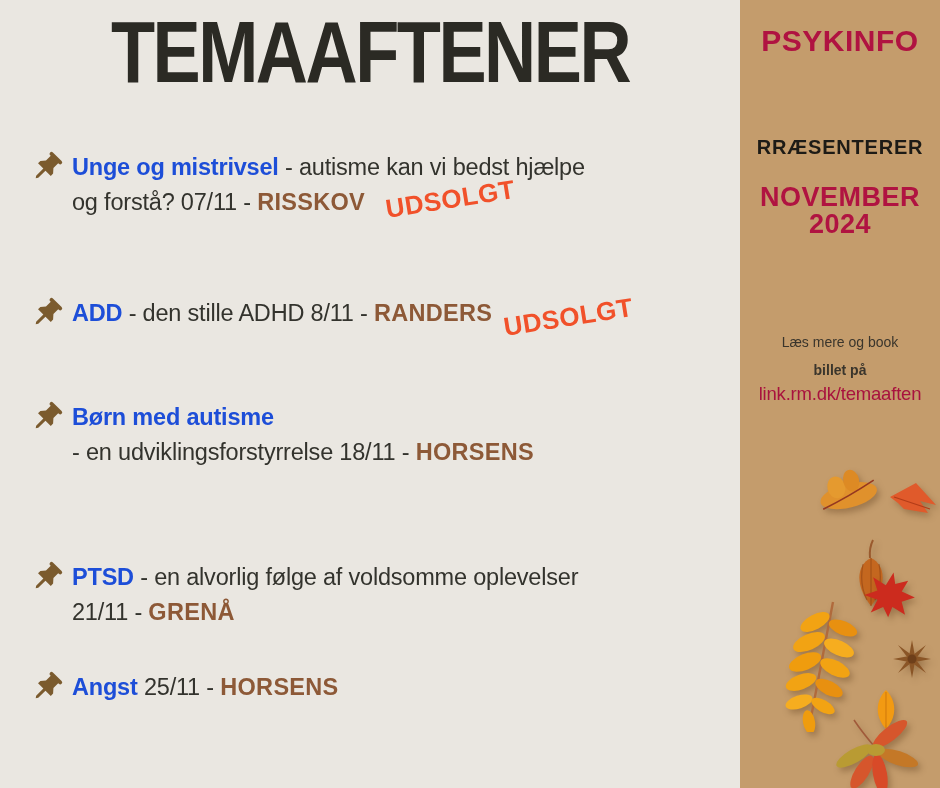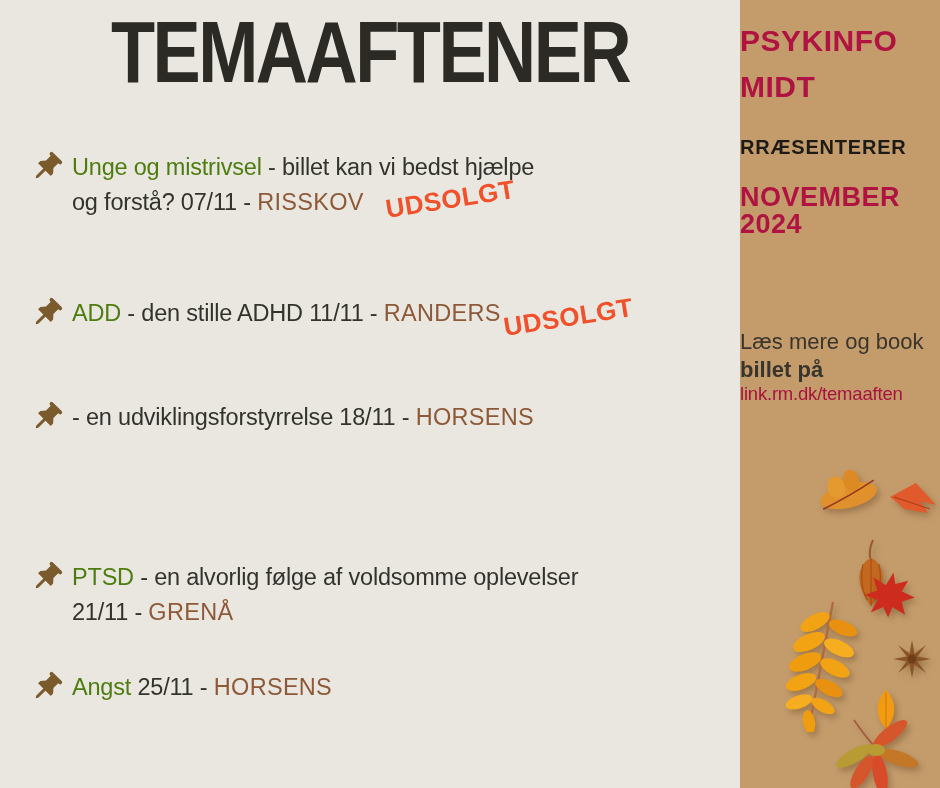--- a/index.html
+++ b/index.html
@@ -8,71 +8,72 @@
 
   
   .main { position:absolute; left:0; top:0; width:834px; height:788px; background:#eae7e1; }
   .title { position:absolute; top:0; left:0; width:740px; text-align:center;
            font-size:88px; font-weight:bold; color:#2b2a24; letter-spacing:-3px;
            transform:scaleX(.82); transform-origin:50% 0; white-space:nowrap; line-height:104px; }
 
   .event { position:absolute; left:28px; width:690px; }
   .event .pin { position:absolute; left:0; top:0; width:36px; height:36px; }
   .event .lines { margin-left:44px; font-size:23.5px; line-height:35px; color:#33332d; letter-spacing:-0.2px; }
-  .event .b   { font-weight:normal; color:#4d7c0f; }
-  .event .loc { font-weight:normal; color:#8d5937; letter-spacing:0.3px; }
+  .event .b   { font-weight:bold; color:#1d4ed8; }
+  .event .loc { font-weight:bold; color:#8d5937; letter-spacing:0.3px; }
 
   .soldout { position:absolute; font-size:26px; font-weight:bold; color:#f1512a;
              letter-spacing:0.5px; transform:rotate(-9deg); white-space:nowrap; }
 
   
   .sidebar { position:absolute; left:740px; top:0; width:200px; height:788px; background:#c49c6c; }
-  .sb { position:absolute; left:0; width:200px; text-align:left; }
+  .sb { position:absolute; left:0; width:200px; text-align:center; }
   .brand   { color:#b01341; font-weight:bold; font-size:30px; letter-spacing:0.5px; }
   .presents{ color:#1d1b16; font-weight:bold; font-size:20px; letter-spacing:0.8px; }
   .month   { color:#b01341; font-weight:bold; font-size:27px; letter-spacing:0.5px; }
-  .cta     { color:#3a352c; font-size:22px; line-height:28px; }
+  .cta     { color:#3a352c; font-size:14px; line-height:28px; }
   .link    { color:#a8123e; font-size:18.5px; letter-spacing:-0.2px; cursor:pointer; }
 
   .leaf { position:absolute; filter:drop-shadow(3px 4px 3px rgba(60,30,0,.28)); }
 </style>
 </head>
 <body>
 
 <div class="poster">
 
   <div class="main">
     <h1 class="title">TEMAAFTENER</h1>
 
     <div class="event" style="top:150px;">
       <svg class="pin" viewBox="0 0 24 24">
         <path transform="rotate(45 12 12)" fill="#7b5b2e" d="M15.5 8.5V4h.6a1.3 1.3 0 0 0 0-2.6H7.9a1.3 1.3 0 0 0 0 2.6h.6v4.5L6 11.3v2.2h5v6.8l1 1.4 1-1.4v-6.8h5v-2.2z"></path>
       </svg>
       <div class="lines">
-        <div><span class="b">Unge og mistrivsel</span><span> - billet kan vi bedst hjælpe</span></div>
+        <div><span class="b">Unge og mistrivsel</span><span> - autisme kan vi bedst hjælpe</span></div>
         <div><span>og forstå? 07/11 - </span><span class="loc">RISSKOV</span></div>
       </div>
     </div>
     <span class="soldout" style="left:385px; top:184px;">UDSOLGT</span>
 
     <div class="event" style="top:296px;">
       <svg class="pin" viewBox="0 0 24 24">
         <path transform="rotate(45 12 12)" fill="#7b5b2e" d="M15.5 8.5V4h.6a1.3 1.3 0 0 0 0-2.6H7.9a1.3 1.3 0 0 0 0 2.6h.6v4.5L6 11.3v2.2h5v6.8l1 1.4 1-1.4v-6.8h5v-2.2z"></path>
       </svg>
       <div class="lines">
-        <div><span class="b">ADD</span><span> - den stille ADHD 11/11 - </span><span class="loc">RANDERS</span></div>
+        <div><span class="b">ADD</span><span> - den stille ADHD 8/11 - </span><span class="loc">RANDERS</span></div>
       </div>
     </div>
     <span class="soldout" style="left:503px; top:302px;">UDSOLGT</span>
 
     <div class="event" style="top:400px;">
       <svg class="pin" viewBox="0 0 24 24">
         <path transform="rotate(45 12 12)" fill="#7b5b2e" d="M15.5 8.5V4h.6a1.3 1.3 0 0 0 0-2.6H7.9a1.3 1.3 0 0 0 0 2.6h.6v4.5L6 11.3v2.2h5v6.8l1 1.4 1-1.4v-6.8h5v-2.2z"></path>
       </svg>
       <div class="lines">
+        <div><span class="b">Børn med autisme</span></div>
         <div><span>- en udviklingsforstyrrelse 18/11 - </span><span class="loc">HORSENS</span></div>
       </div>
     </div>
 
     <div class="event" style="top:560px;">
       <svg class="pin" viewBox="0 0 24 24">
         <path transform="rotate(45 12 12)" fill="#7b5b2e" d="M15.5 8.5V4h.6a1.3 1.3 0 0 0 0-2.6H7.9a1.3 1.3 0 0 0 0 2.6h.6v4.5L6 11.3v2.2h5v6.8l1 1.4 1-1.4v-6.8h5v-2.2z"></path>
       </svg>
       <div class="lines">
         <div><span class="b">PTSD</span><span> - en alvorlig følge af voldsomme oplevelser</span></div>
@@ -85,21 +86,20 @@
         <path transform="rotate(45 12 12)" fill="#7b5b2e" d="M15.5 8.5V4h.6a1.3 1.3 0 0 0 0-2.6H7.9a1.3 1.3 0 0 0 0 2.6h.6v4.5L6 11.3v2.2h5v6.8l1 1.4 1-1.4v-6.8h5v-2.2z"></path>
       </svg>
       <div class="lines">
         <div><span class="b">Angst</span><span> 25/11 - </span><span class="loc">HORSENS</span></div>
       </div>
     </div>
   </div>
 
   <aside class="sidebar">
     <div class="sb brand" style="top:24px;">PSYKINFO</div>
-    <div class="sb brand" style="top:70px;">MIDT</div>
     <div class="sb presents" style="top:136px;">RRÆSENTERER</div>
     <div class="sb month" style="top:182px;">NOVEMBER</div>
     <div class="sb month" style="top:209px;">2024</div>
     <div class="sb cta" style="top:328px;">Læs mere og book</div>
     <div class="sb cta" style="top:356px;font-weight:bold;">billet på</div>
     <div class="sb link" style="top:383px;">link.rm.dk/temaaften</div>
 
     <svg class="leaf" style="left:72px; top:463px;" width="70" height="55" viewBox="0 0 70 55">
       <g transform="rotate(-14 35 30)">
         <ellipse cx="36" cy="33" rx="29" ry="12" fill="#e0912c"></ellipse>

